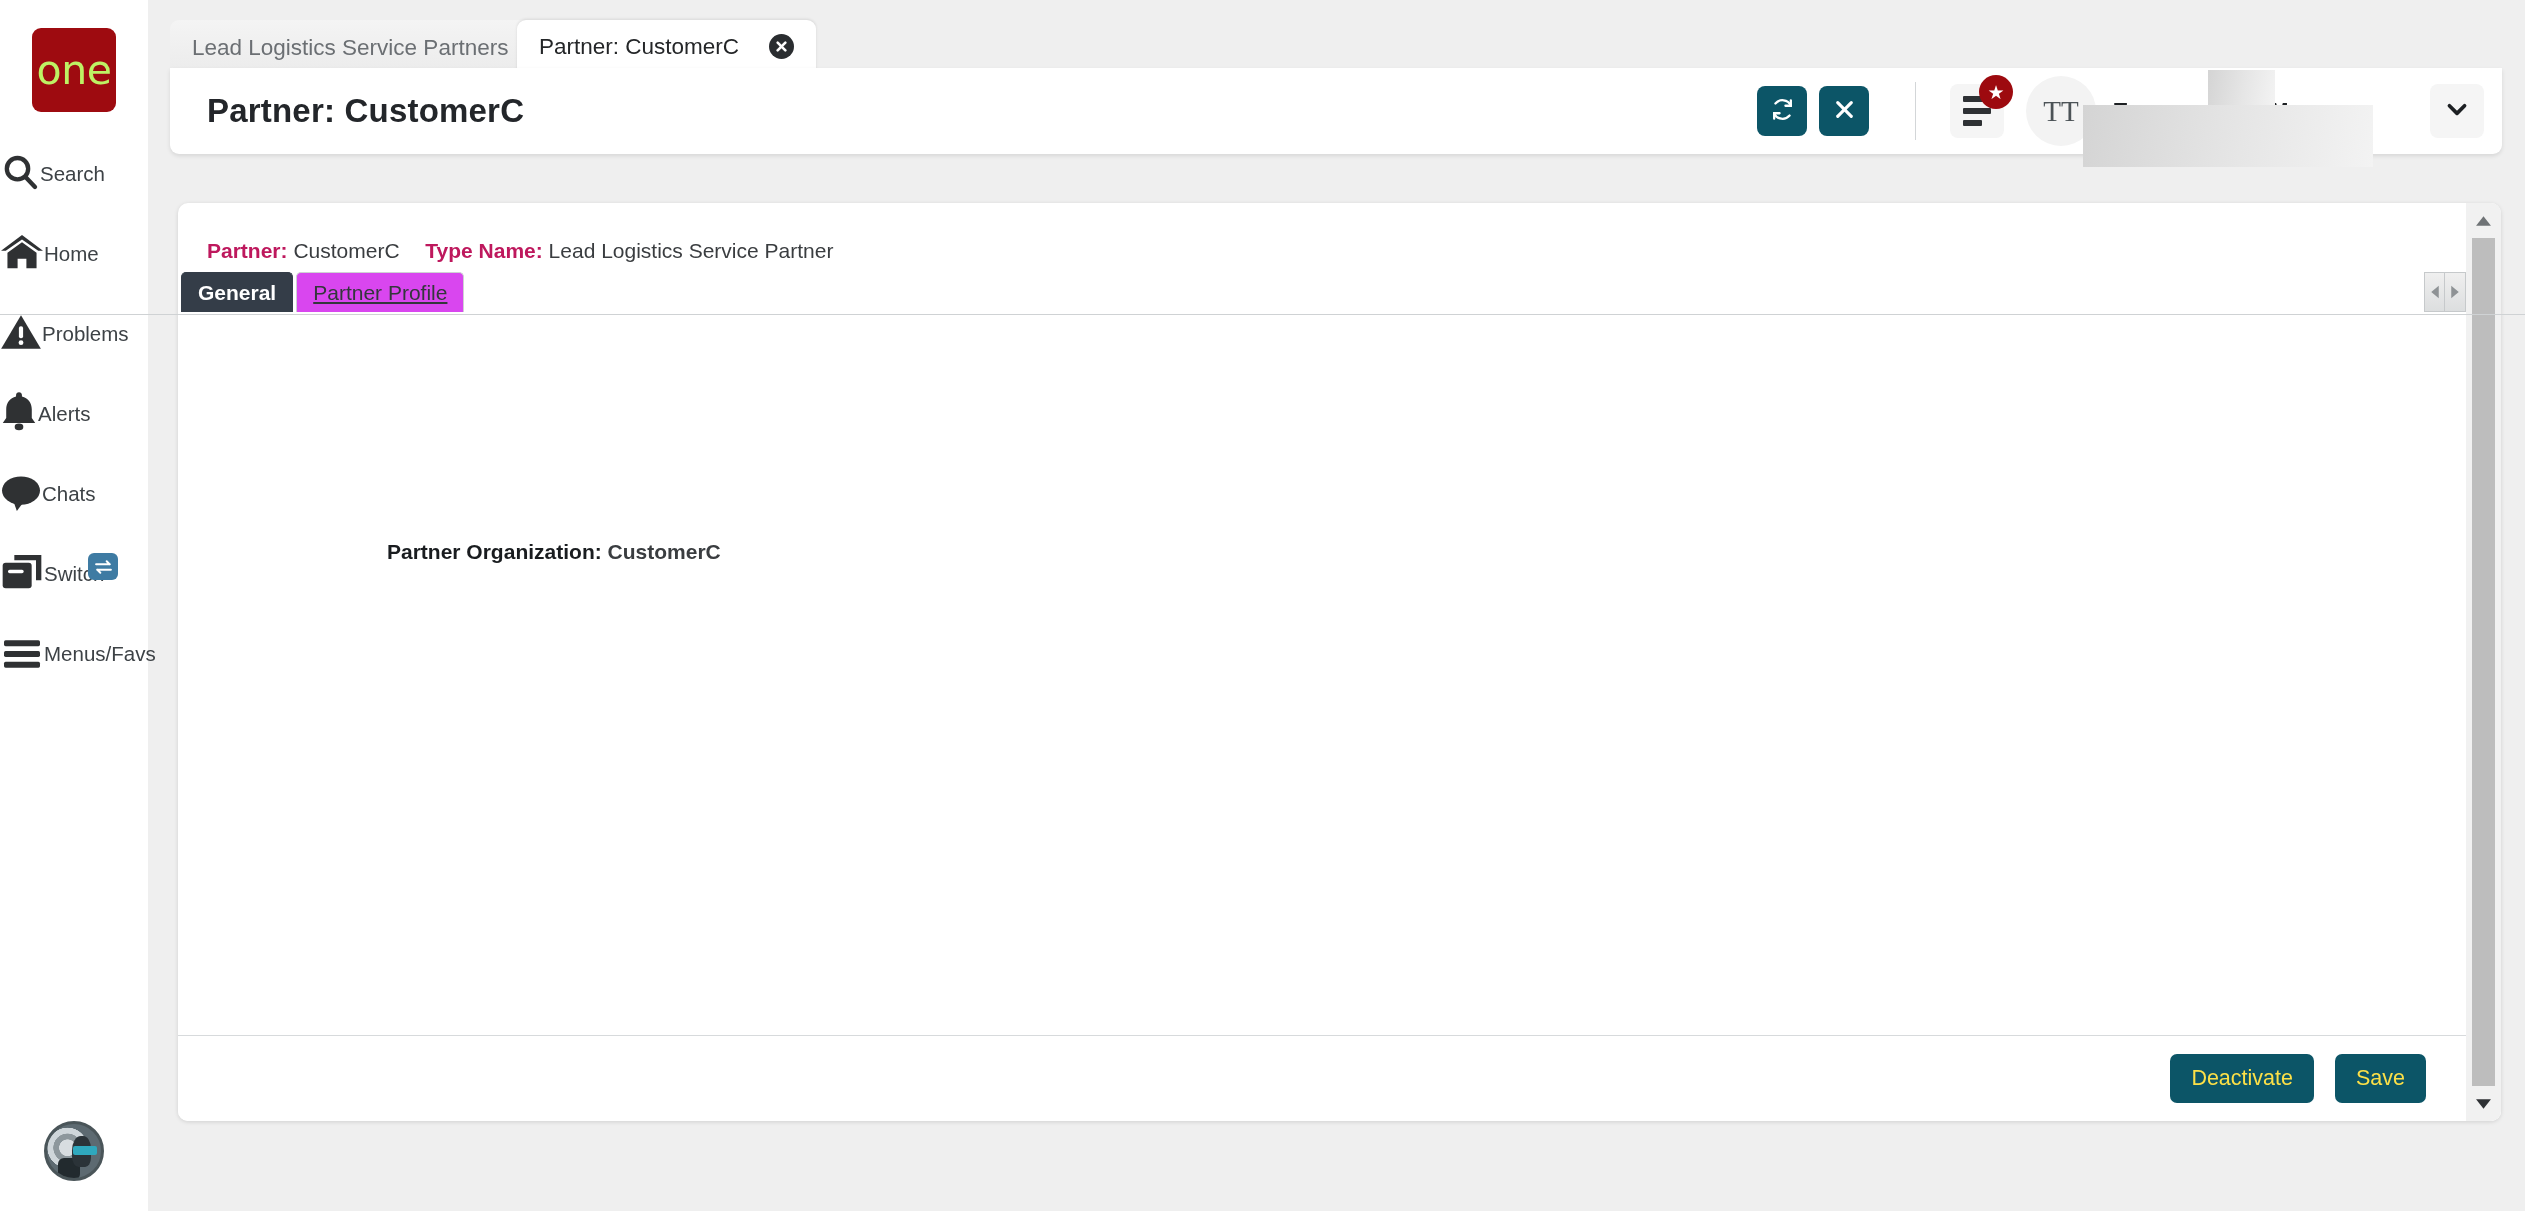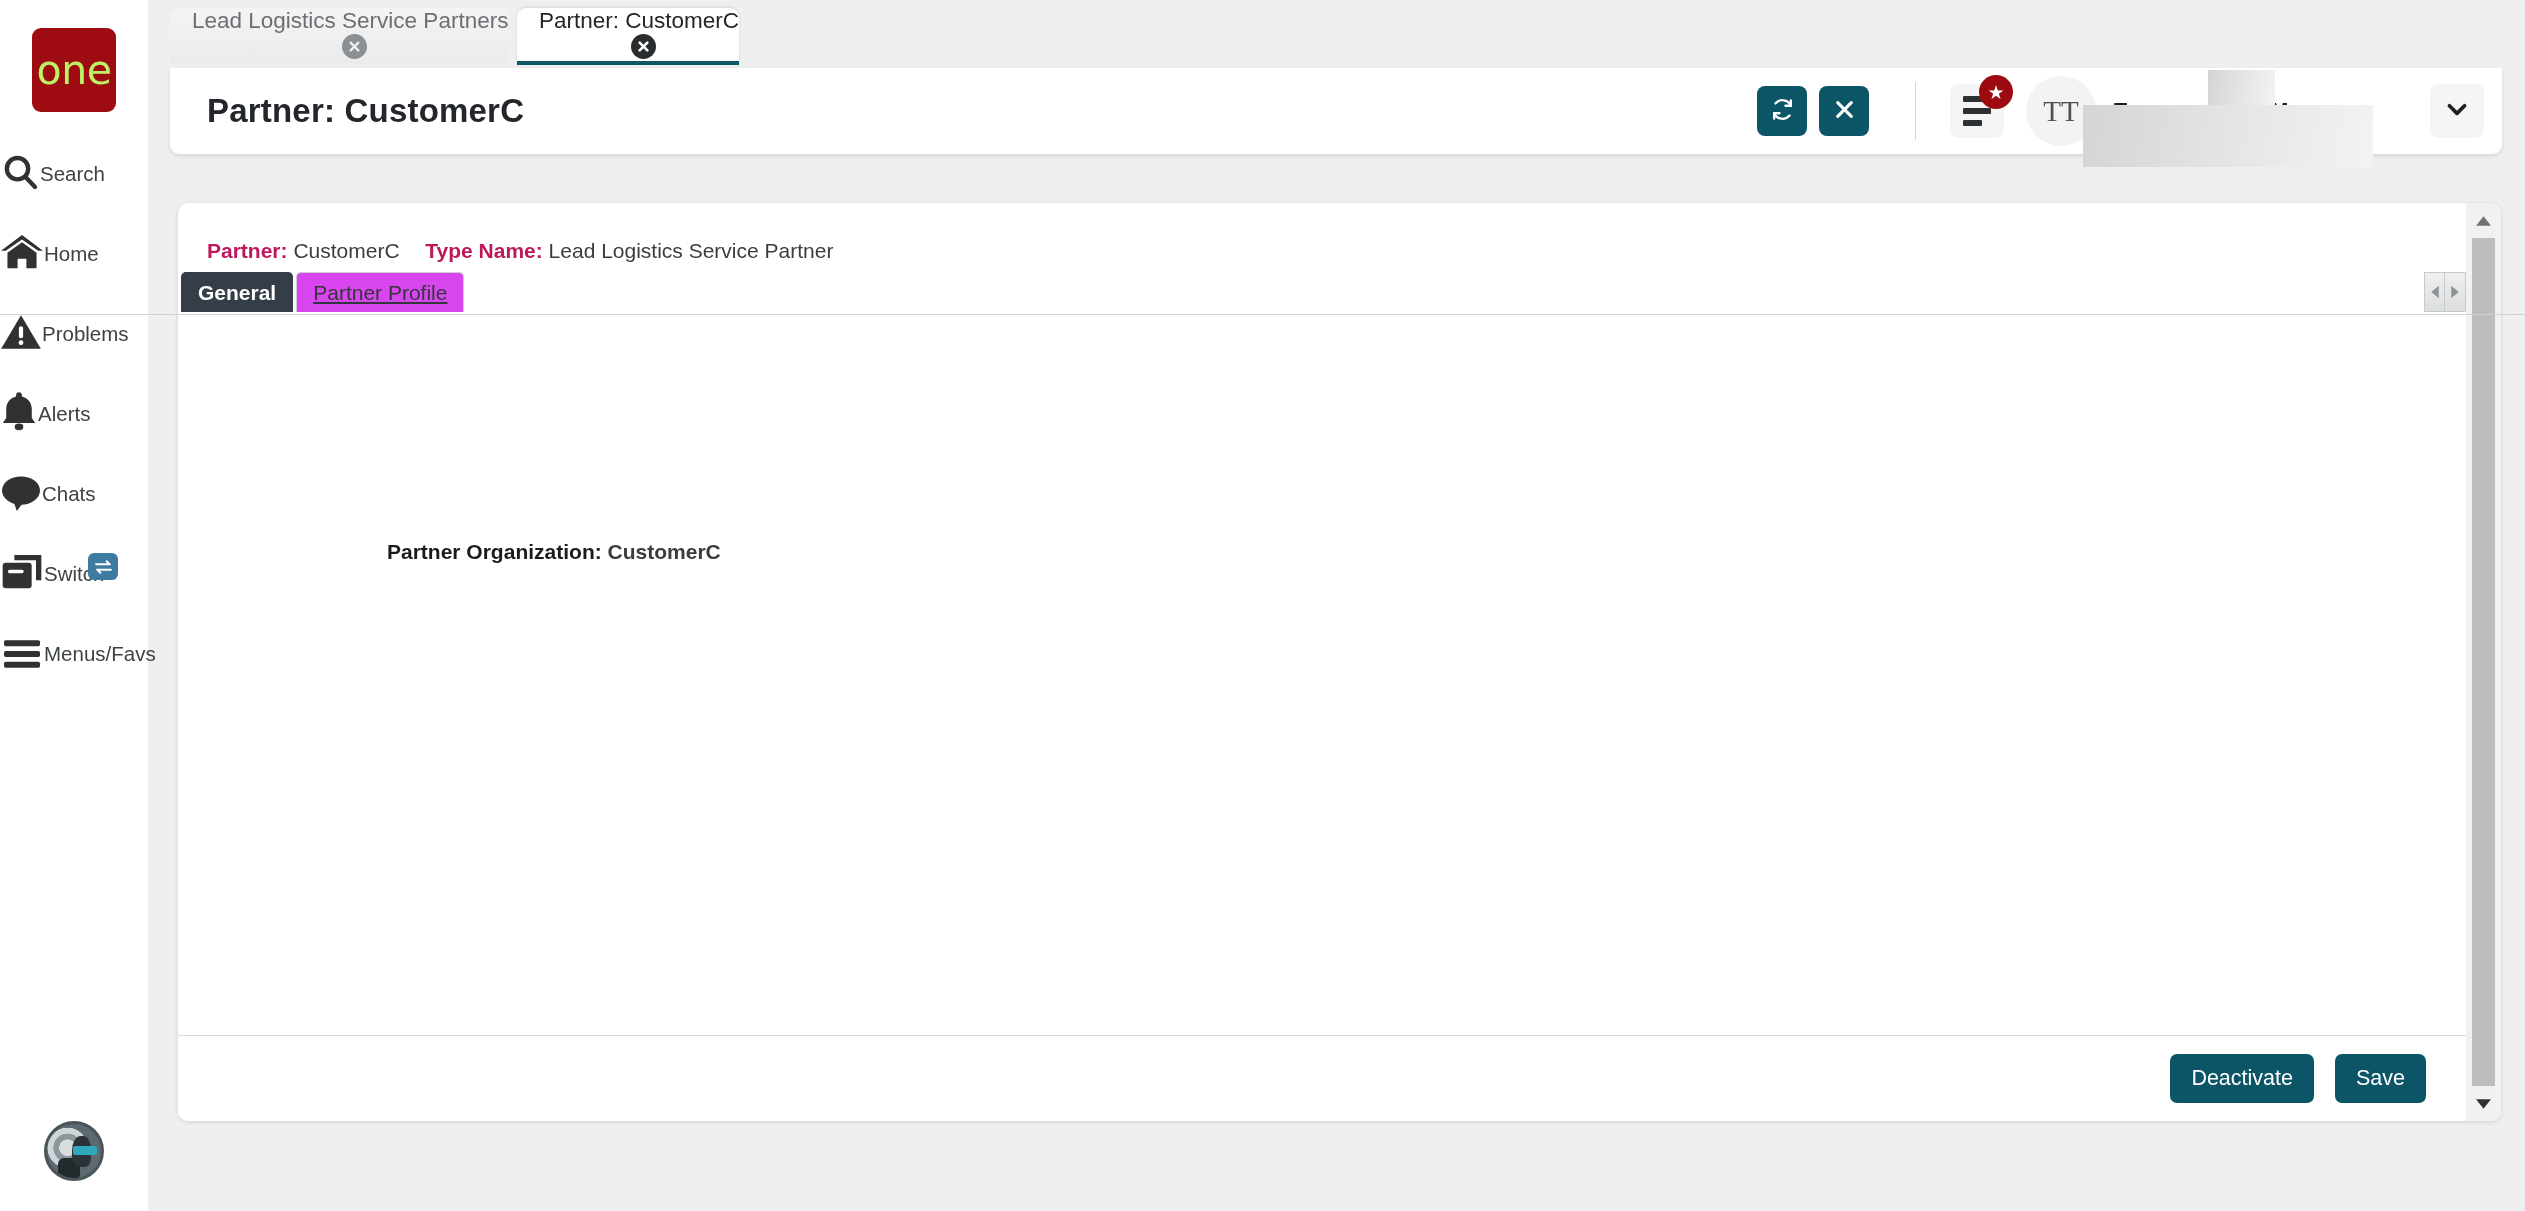--- a/index.html
+++ b/index.html
@@ -67,26 +67,25 @@
     width: 42%; height: 40%;
     background: #222a2e; border-radius: 6px;
   }
 
   
   #tabbar {
     position: absolute; left: 170px; top: 0;
     width: 2355px; height: 68px;
   }
   .browser-tab {
-    position: absolute; top: 8px; height: 56px;
+    position: absolute; top: 20px; height: 56px;
     border-radius: 9px 9px 0 0;
     display: flex; align-items: center;
     padding: 0 0 0 22px;
     cursor: pointer;
-    flex-direction: column;
   }
   .browser-tab .tab-text {
     font-size: 22.5px; white-space: nowrap;
   }
   .browser-tab .tab-close {
     width: 25px; height: 25px; border-radius: 50%;
     display: flex; align-items: center; justify-content: center;
     margin: 0 22px 0 30px; flex: none;
   }
   .browser-tab .tab-close svg { display:block; }
@@ -208,21 +207,21 @@
   #field-row b { color: #191c1f; }
 
   
   #footer-bar {
     position: absolute; left: 0; bottom: 0; width: 2323px; height: 86px;
     border-top: 1px solid #d7dadc; background: #ffffff;
     display: flex; align-items: center; justify-content: flex-end;
     padding-right: 75px; gap: 21px;
   }
   .teal-btn {
-    background: #0c5567; color: #ffffff; border: none; border-radius: 7px;
+    background: #0c5567; color: #fde047; border: none; border-radius: 7px;
     font-size: 21.5px; height: 49px; padding: 0 21px; cursor: pointer;
     font-family: "Liberation Sans", sans-serif;
   }
 
   
   #panel-scroll {
     position: absolute; right: 0; top: 0; width: 35px; height: 918px;
     background: #f1f1f1; display: flex; flex-direction: column; align-items: center;
   }
   #panel-scroll .sb-arrow {

